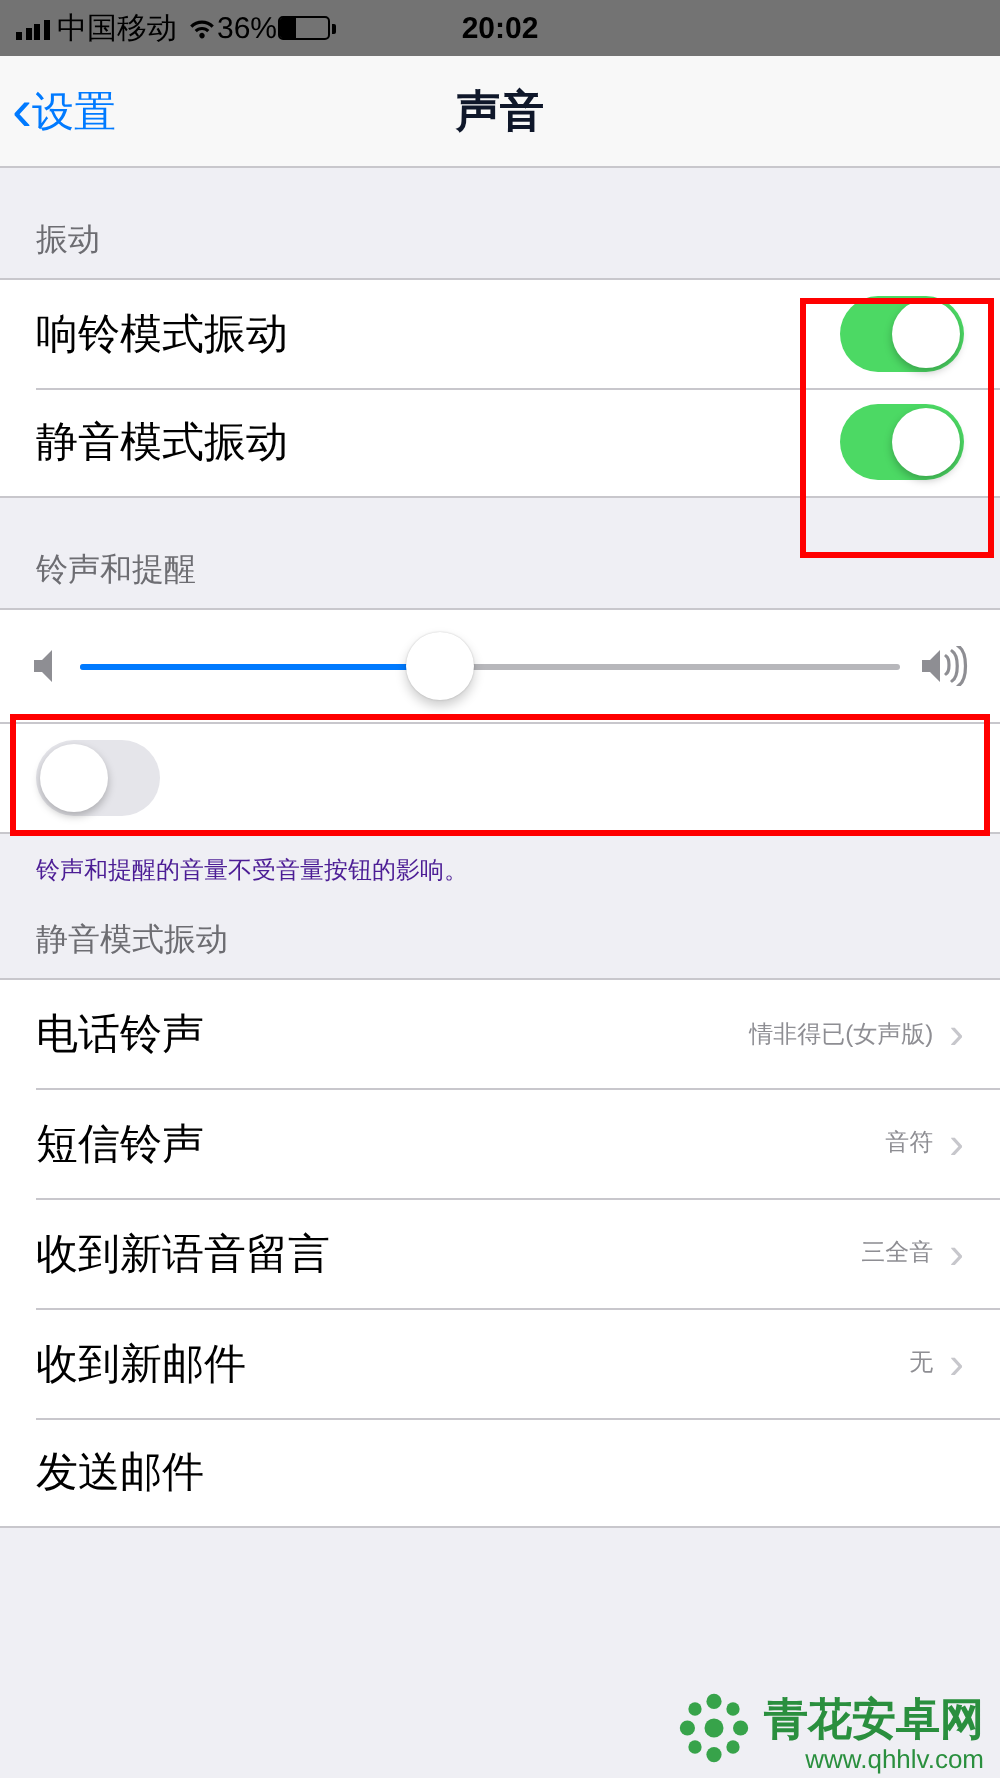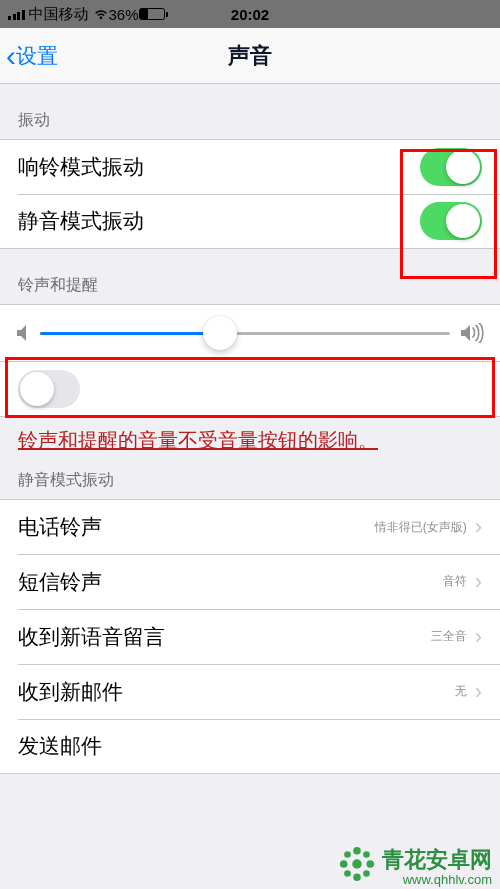--- a/index.html
+++ b/index.html
@@ -63,24 +63,23 @@
     color: #0f172a;
   }
 
   .section-header {
     font-size: 16px;
     color: #6d6d72;
     padding: 26px 18px 8px 18px;
   }
   .section-header.tight { padding-top: 10px; }
   .footer-note {
-    font-size: 20px;
-    color: #b91c1c;
+    font-size: 12px;
+    color: #4c1d95;
     padding: 10px 18px 6px 18px;
-    text-decoration: underline;
   }
 
   .cell {
     background: #fff;
     min-height: 55px;
     display: flex;
     align-items: center;
     padding: 0 18px;
     position: relative;
     border-top: 1px solid #c8c7cc;

